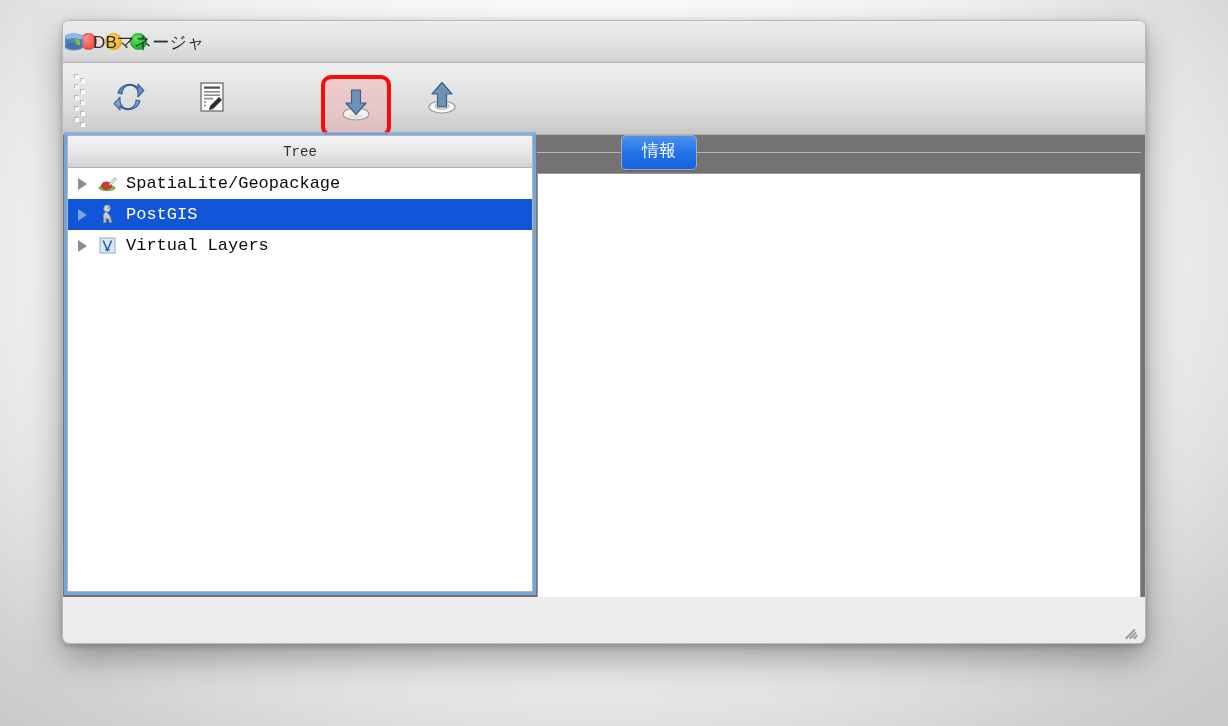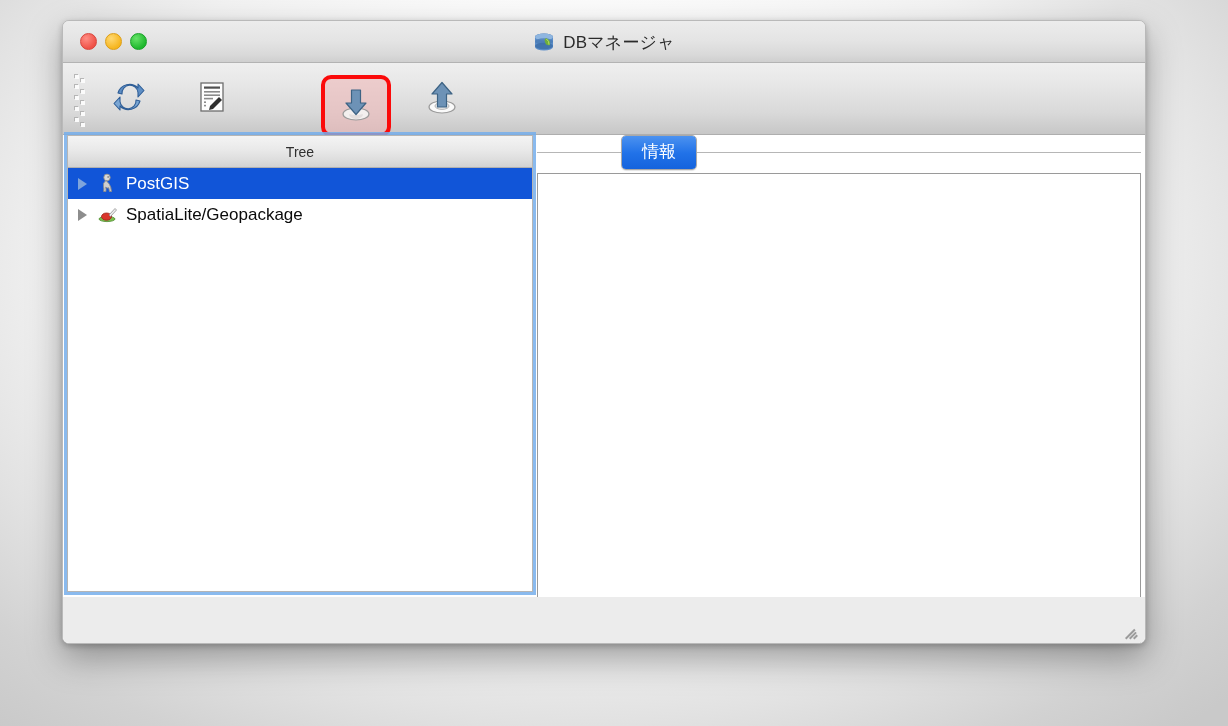--- a/index.html
+++ b/index.html
@@ -53,21 +53,20 @@
   .light.red    { background: radial-gradient(circle at 35% 30%, #ff8d84, #ef5248 70%); border: 1px solid #d8453c; }
   .light.yellow { background: radial-gradient(circle at 35% 30%, #ffd872, #f6b61f 70%); border: 1px solid #dd9d14; }
   .light.green  { background: radial-gradient(circle at 35% 30%, #66e368, #1fb82e 70%); border: 1px solid #17a126; }
 
   .title-wrap {
     position: absolute;
     left: 0; right: 0; top: 0;
     height: 42px;
     display: flex;
     align-items: center;
-    justify-content: center;
     gap: 8px;
   }
   .title-text {
     font-size: 17px;
     color: #2b2b2b;
     letter-spacing: 0.2px;
   }
   .db-icon { width: 22px; height: 19px; display: block; }
 
   
@@ -105,21 +104,22 @@
   .tb-btn.highlighted {
     border: 4px solid #fb0a0a;
     border-radius: 10px;
     background: rgba(238,180,180,0.55);
   }
 
   
   .body-area {
     position: relative;
     height: 510px;
-    background: #ffffff;
+    background: #737373;
+    font-family: Liberation Mono, monospace;
   }
 
   
   .tree-panel {
     position: absolute;
     left: 4px;
     top: 0px;
     width: 466px;
     height: 457px;
     background: #ffffff;
@@ -323,44 +323,55 @@
       </span>
     </div>
   </div>
 
   <div class="body-area">
 
     <div class="tree-panel">
       <div class="tree-header">Tree</div>
       <div class="tree-body">
 
+        <div class="tree-row">
+          <span class="disclosure"></span>
+          <span>
+            <svg class="tree-icon" viewBox="0 0 21 21">
+              <ellipse cx="10" cy="15" rx="8" ry="2.6" fill="#7bbf4e" stroke="#4e8b2d" stroke-width="0.8"></ellipse>
+              <ellipse cx="9.5" cy="12.6" rx="5" ry="3.6" fill="#d9362c" stroke="#9a241c" stroke-width="0.8"></ellipse>
+              <path d="M12 11 L18 4.5 L19.5 6 L13.5 12.5 Z" fill="#efefef" stroke="#8f8f8f" stroke-width="0.8"></path>
+            </svg>
+          </span>
+          <span class="tree-label">SpatiaLite/Geopackage</span>
+        </div>
+
         <div class="tree-row selected">
           <span class="disclosure"></span>
           <span>
             <svg class="tree-icon" viewBox="0 0 21 21">
               <ellipse cx="10" cy="4.5" rx="3.2" ry="3.4" fill="#d9d9d9" stroke="#8c8c8c" stroke-width="0.9"></ellipse>
               <path d="M9 7.5 q-3.5 2.5 -2.5 6 q0.6 2.3 0.2 5 l2.2 0 q0.4 -2.4 -0.2 -4.4 q1.6 1.4 3 0.6 l0.8 3.8 l2 0 q-0.4 -4.6 -2 -7 q-1.2 -2 -3.5 -4 Z" fill="#cfcfcf" stroke="#8c8c8c" stroke-width="0.9" stroke-linejoin="round"></path>
               <circle cx="11.1" cy="4" r="0.7" fill="#4a4a4a"></circle>
             </svg>
           </span>
           <span class="tree-label">PostGIS</span>
         </div>
 
         <div class="tree-row">
           <span class="disclosure"></span>
           <span>
             <svg class="tree-icon" viewBox="0 0 21 21">
-              <ellipse cx="10" cy="15" rx="8" ry="2.6" fill="#7bbf4e" stroke="#4e8b2d" stroke-width="0.8"></ellipse>
-              <ellipse cx="9.5" cy="12.6" rx="5" ry="3.6" fill="#d9362c" stroke="#9a241c" stroke-width="0.8"></ellipse>
-              <path d="M12 11 L18 4.5 L19.5 6 L13.5 12.5 Z" fill="#efefef" stroke="#8f8f8f" stroke-width="0.8"></path>
+              <rect x="3" y="3" width="15" height="15" fill="#dbe8f6" stroke="#8fa9c4" stroke-width="1"></rect>
+              <path d="M6.2 5.5 L10.4 15 L14.6 5.5" fill="none" stroke="#2b5fa8" stroke-width="1.6"></path>
+              <path d="M8 14.8 L13 14.8" stroke="#2b5fa8" stroke-width="1.3"></path>
             </svg>
           </span>
-          <span class="tree-label">SpatiaLite/Geopackage</span>
+          <span class="tree-label">Virtual Layers</span>
         </div>
-
 
       </div>
     </div>
 
     <div class="right-panel">
       <div class="tabbar">
         <div class="tab-line"></div>
         <div class="tabs">
           <div class="tab active">情報</div>
         </div>

